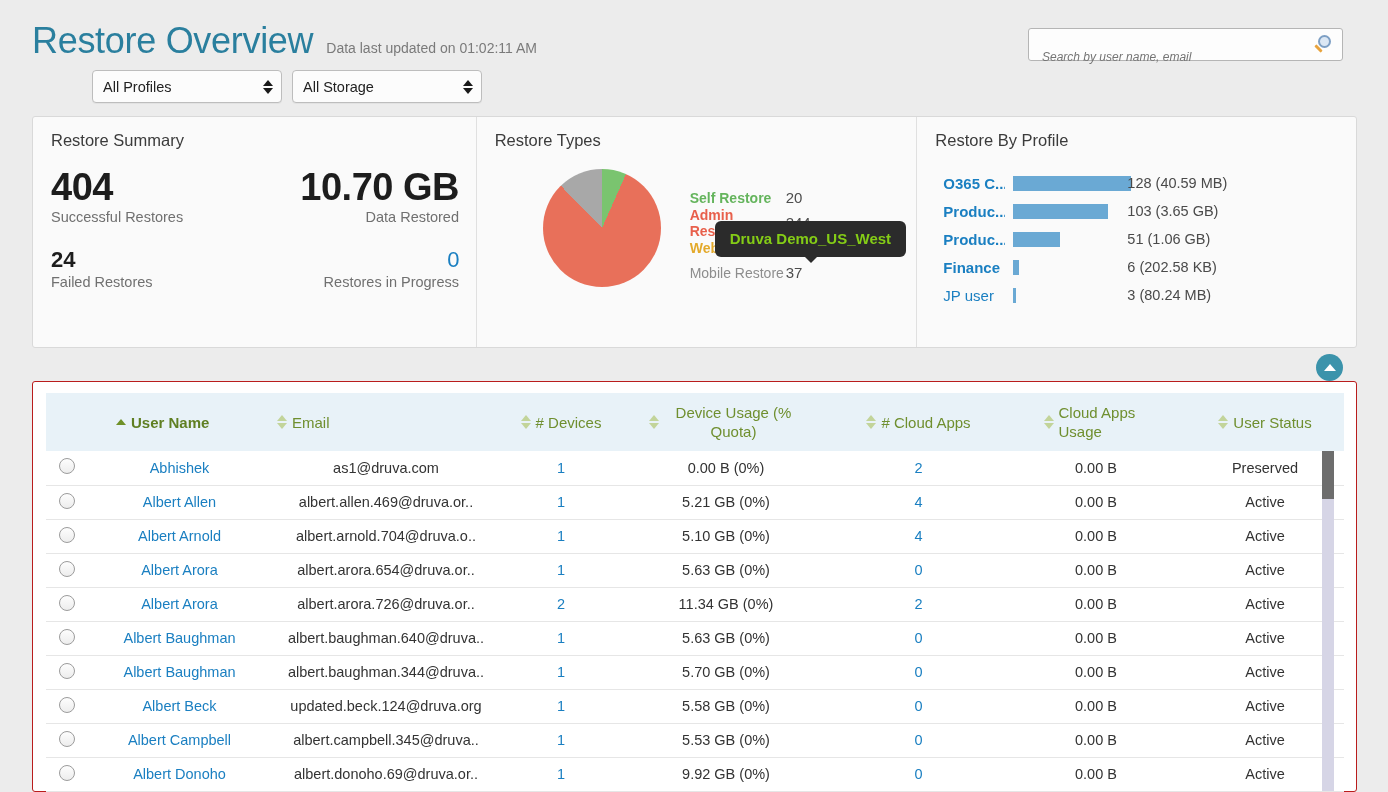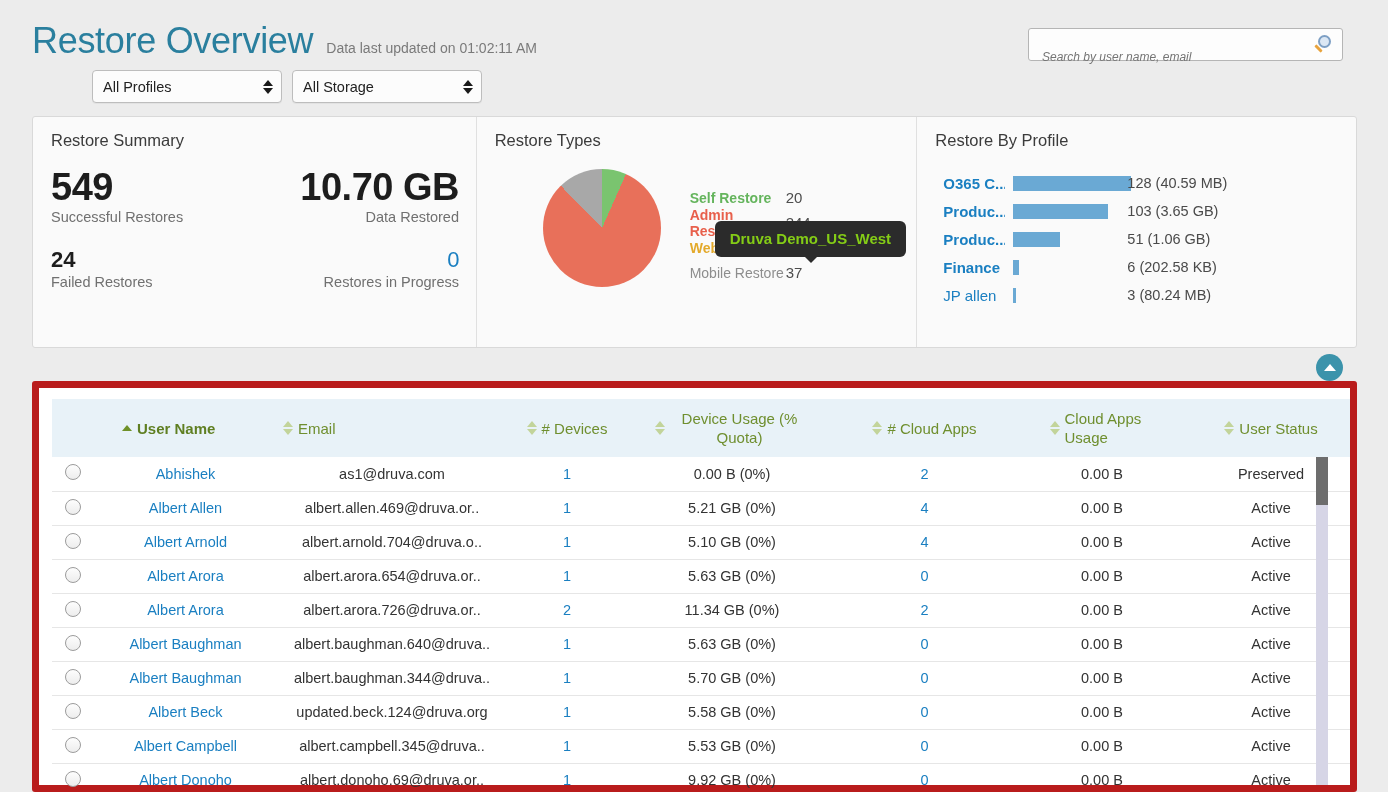--- a/index.html
+++ b/index.html
@@ -121,21 +121,21 @@
     position: absolute; right: 45px; top: 354px; width: 27px; height: 27px;
     background: #3b93ab; border-radius: 50%; display: flex; align-items: center; justify-content: center;
   }
   .collapse-btn i {
     display:block; width:0; height:0; border-left:6px solid transparent; border-right:6px solid transparent;
     border-bottom: 7px solid #fff; margin-bottom: 1px;
   }
 
   .table-panel {
     position: absolute; left: 32px; top: 381px; width: 1325px; height: 411px;
-    background: #fff; border: 7px solid #b91c1c; border-radius: 3px; padding-left: 45px;
+    background: #fff; border: 1px solid #b91c1c; border-radius: 3px; padding-left: 45px;
   }
   .table-inner { position: absolute; left: 13px; top: 11px; right: 13px; bottom: 0; }
 
   table.users { width: 1298px; border-collapse: collapse; table-layout: fixed; }
   table.users thead th {
     background: #e8f2f8; height: 58px; font-size: 15px; color: #6f8f2f;
     font-weight: normal; vertical-align: middle; padding: 0;
   }
   th .th-in { display: flex; align-items: center; justify-content: center; gap: 5px; }
   th.lft .th-in { justify-content: flex-start; padding-left: 28px; }
@@ -216,21 +216,21 @@
     </div>
   </div>
 
   <div class="cards">
 
     <div class="card card-a">
       <div class="card-title">Restore Summary</div>
       <div class="sum-grid">
         <div class="sum-row">
           <div class="sum-cell">
-            <div class="sum-big">549</div>
+            <div class="sum-big">404</div>
             <div class="sum-lbl">Successful Restores</div>
           </div>
           <div class="sum-cell right">
             <div class="sum-big">10.70 GB</div>
             <div class="sum-lbl">Data Restored</div>
           </div>
         </div>
         <div class="sum-row sum-row2">
           <div class="sum-cell">
             <div class="sum-mid">24</div>
@@ -295,21 +295,21 @@
             <span class="prof-val">51 (1.06 GB)</span>
           </div>
           <div class="prof-row">
             <span class="prof-name">Finance</span>
             <span class="prof-bar-wrap">
               <span class="prof-bar" style="display: block; width: 6px;"></span>
             </span>
             <span class="prof-val">6 (202.58 KB)</span>
           </div>
           <div class="prof-row">
-            <span class="prof-name thin">JP allen</span>
+            <span class="prof-name thin">JP user</span>
             <span class="prof-bar-wrap">
               <span class="prof-bar" style="display: block; width: 3px;"></span>
             </span>
             <span class="prof-val">3 (80.24 MB)</span>
           </div>
         </div>
     </div>
   </div>
 
   <div class="tabbar">

